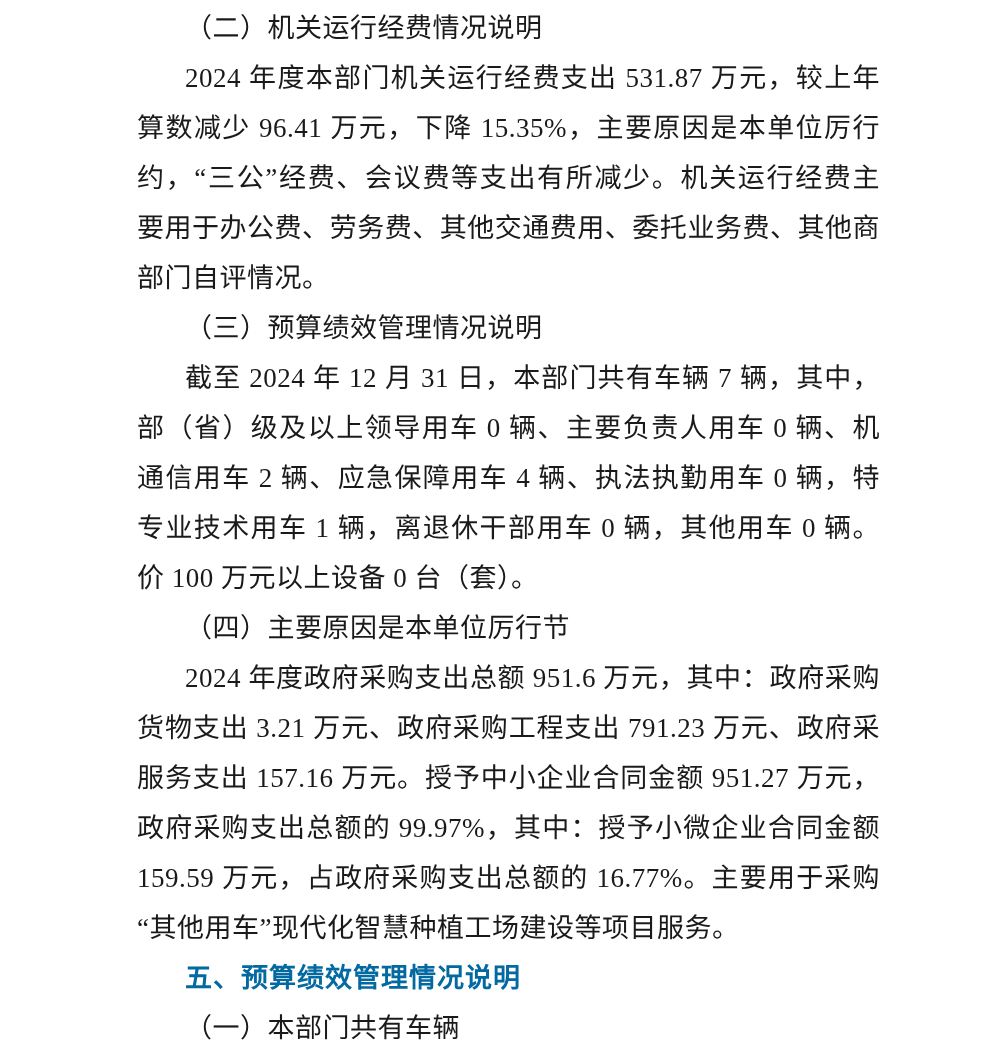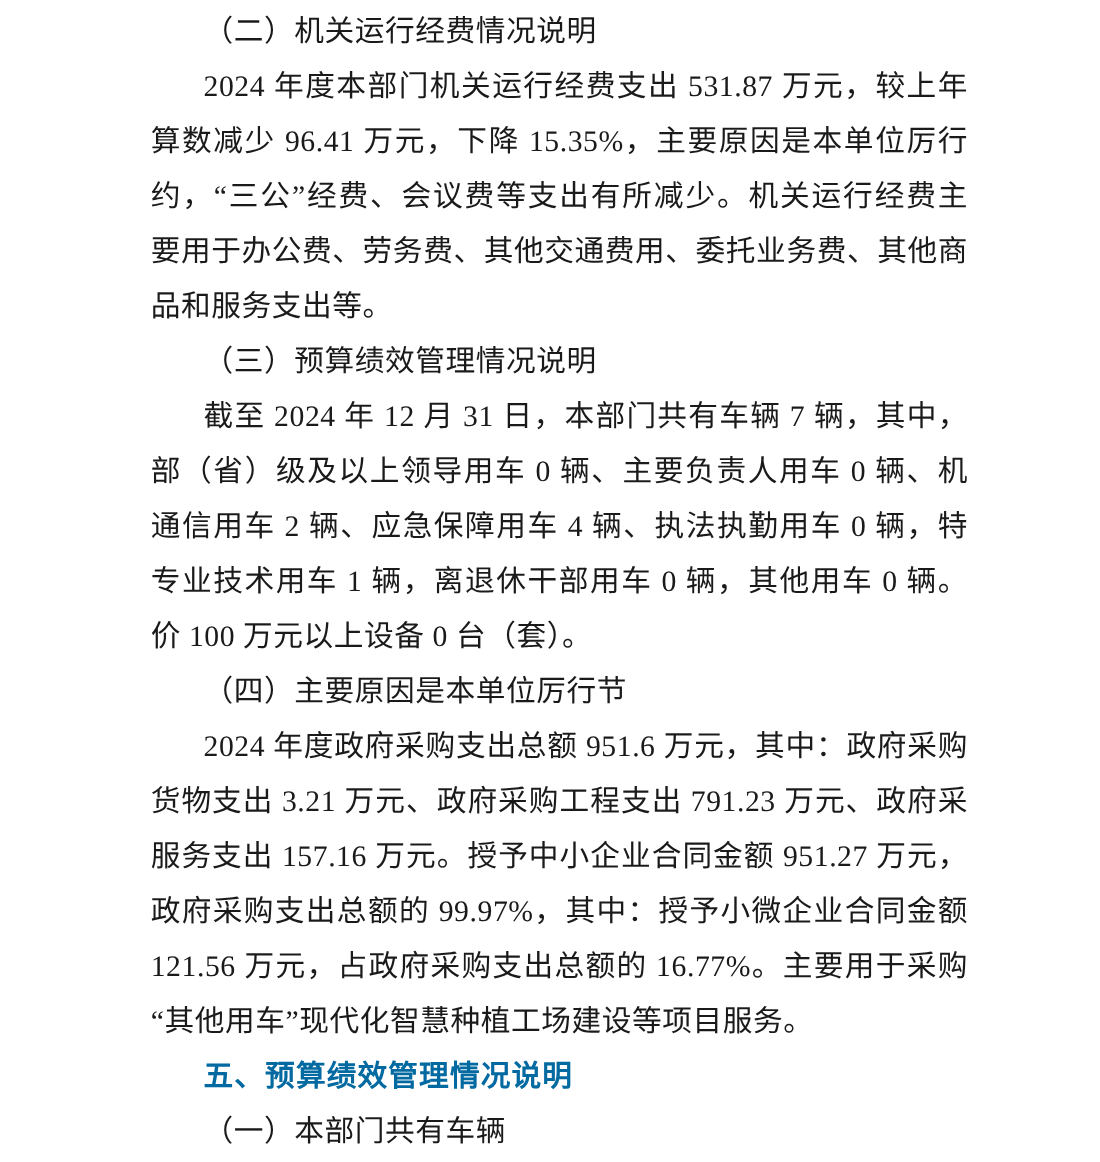--- a/index.html
+++ b/index.html
@@ -47,29 +47,29 @@
 </style>
 </head>
 <body>
 
 <div class="page">
   <div class="line indent">（二）机关运行经费情况说明</div>
   <div class="line indent justify">2024 年度本部门机关运行经费支出 531.87 万元，较上年决</div>
   <div class="line justify">算数减少 96.41 万元，下降 15.35%，主要原因是本单位厉行节</div>
   <div class="line justify">约，“三公”经费、会议费等支出有所减少。机关运行经费主</div>
   <div class="line justify">要用于办公费、劳务费、其他交通费用、委托业务费、其他商</div>
-  <div class="line">品和服务支出等。</div>
+  <div class="line">部门自评情况。</div>
   <div class="line indent">（三）预算绩效管理情况说明</div>
   <div class="line indent justify">截至 2024 年 12 月 31 日，本部门共有车辆 7 辆，其中，副</div>
   <div class="line justify">部（省）级及以上领导用车 0 辆、主要负责人用车 0 辆、机要</div>
   <div class="line justify">通信用车 2 辆、应急保障用车 4 辆、执法执勤用车 0 辆，特种</div>
   <div class="line justify">专业技术用车 1 辆，离退休干部用车 0 辆，其他用车 0 辆。单</div>
   <div class="line">价 100 万元以上设备 0 台（套）。</div>
   <div class="line indent">（四）主要原因是本单位厉行节</div>
   <div class="line indent justify">2024 年度政府采购支出总额 951.6 万元，其中：政府采购</div>
   <div class="line justify">货物支出 3.21 万元、政府采购工程支出 791.23 万元、政府采购</div>
   <div class="line justify">服务支出 157.16 万元。授予中小企业合同金额 951.27 万元，占</div>
   <div class="line justify">政府采购支出总额的 99.97%，其中：授予小微企业合同金额</div>
-  <div class="line justify">121.56 万元，占政府采购支出总额的 16.77%。主要用于采购</div>
+  <div class="line justify">159.59 万元，占政府采购支出总额的 16.77%。主要用于采购</div>
   <div class="line">“其他用车”现代化智慧种植工场建设等项目服务。</div>
   <div class="line indent chapter-heading">五、预算绩效管理情况说明</div>
   <div class="line indent">（一）本部门共有车辆</div>
 </div>
 
 </body></html>

